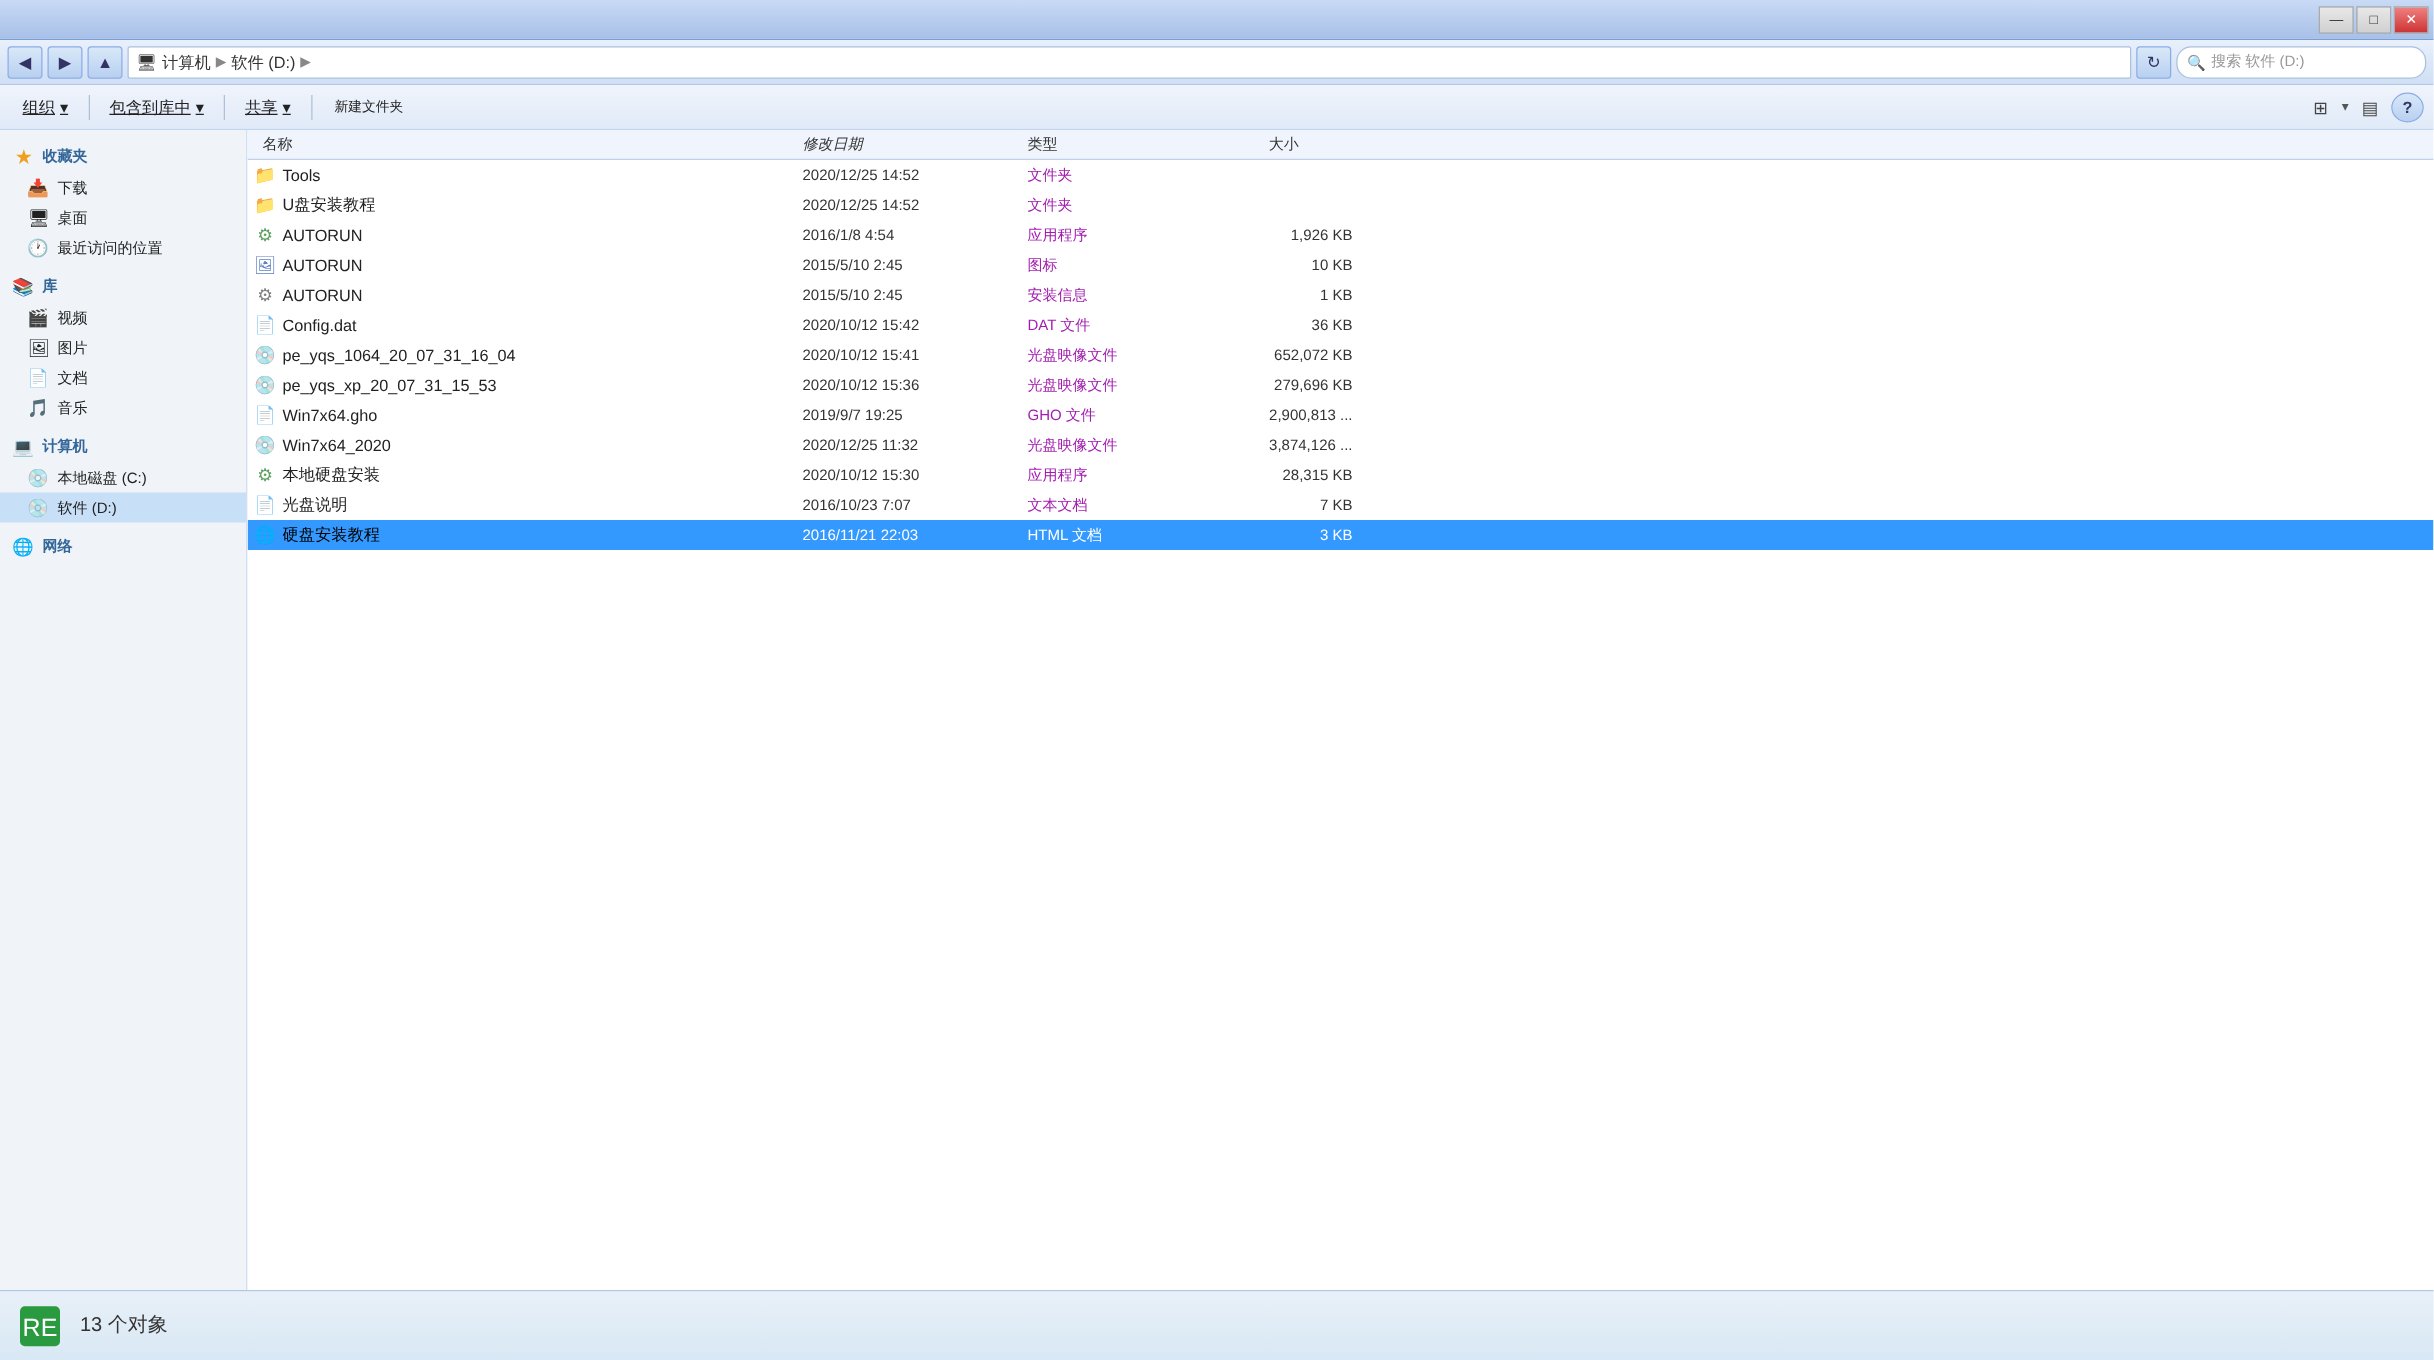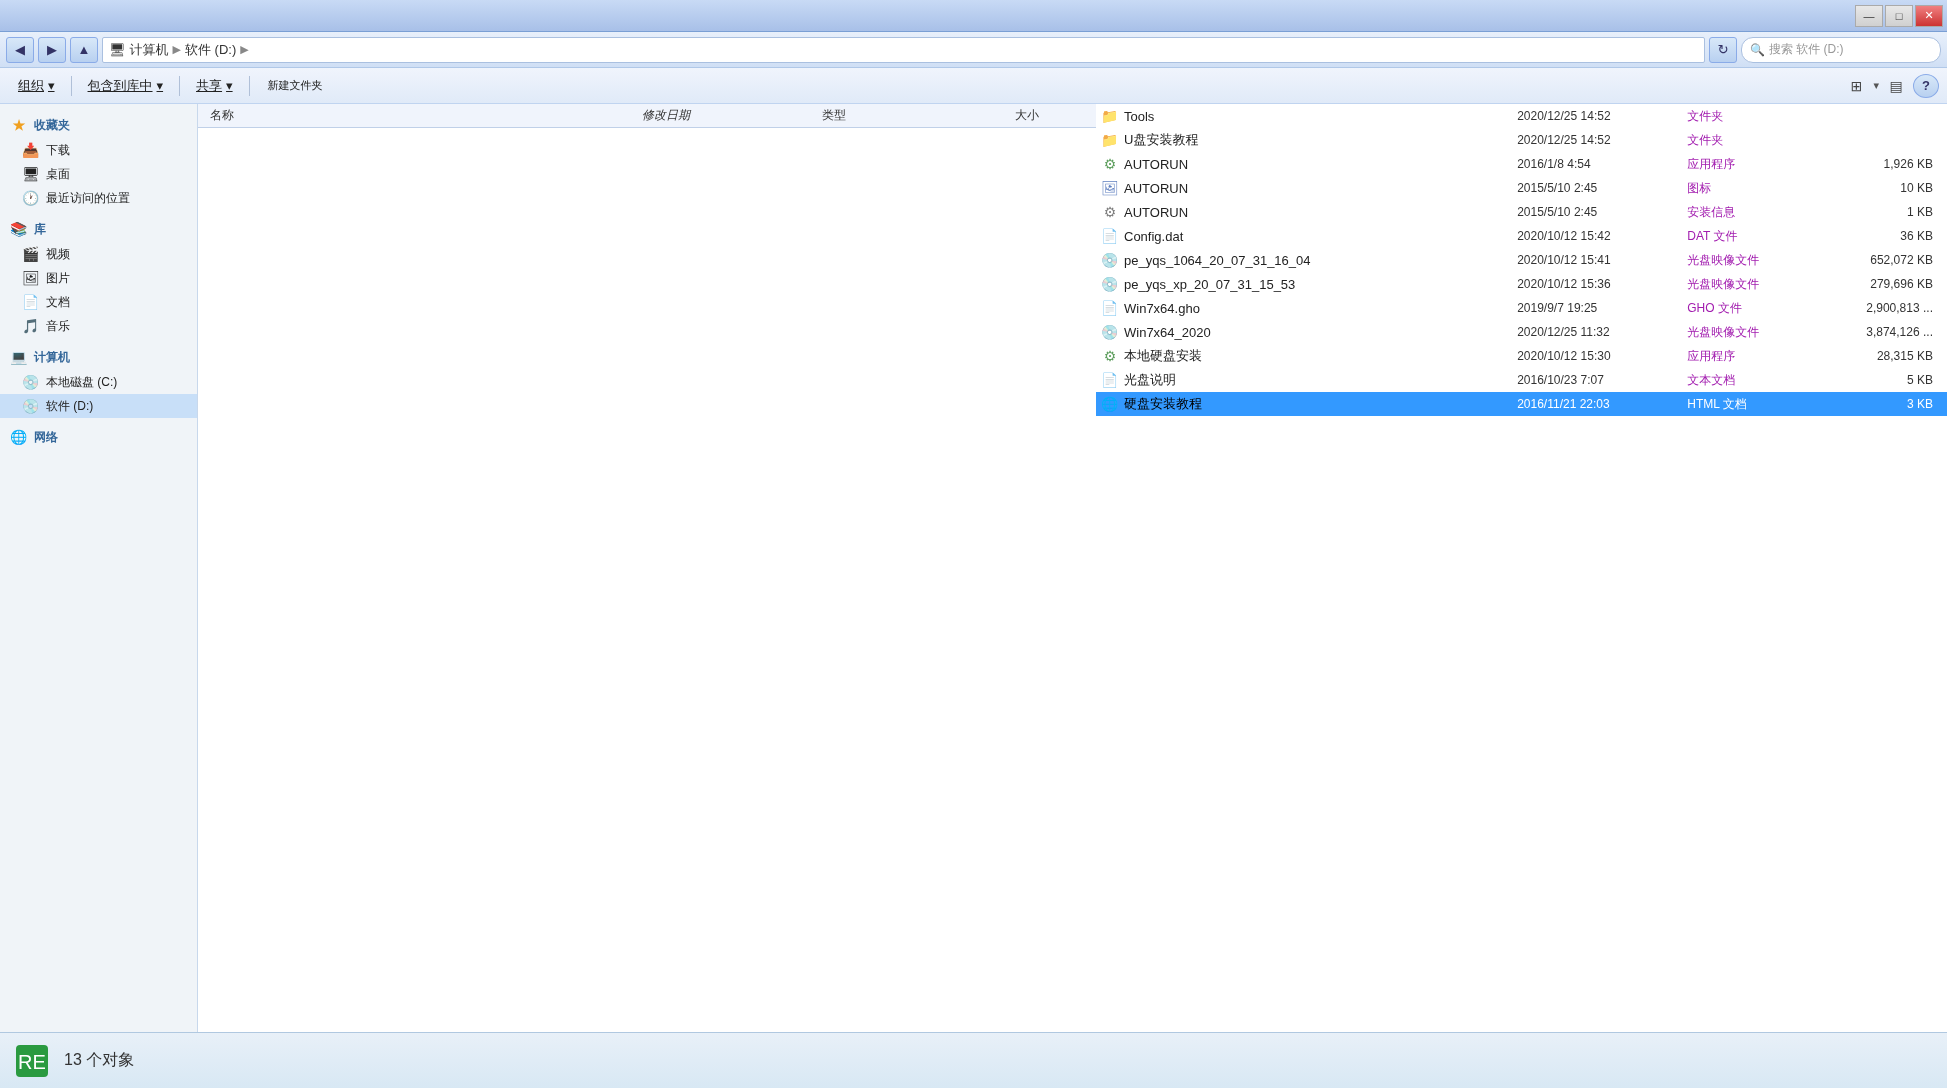--- a/index.html
+++ b/index.html
@@ -223,21 +223,21 @@
     
     .icon-star { color: #f0a020; }
     .icon-library { color: #6090c8; }
     .icon-computer { color: #6080a0; }
     .icon-network { color: #7090b0; }
 
     
     .file-area {
       flex: 1;
       display: flex;
-      flex-direction: row;
+      flex-direction: column;
       overflow: hidden;
       background: #fff;
     }
     .file-header {
       display: flex;
       align-items: center;
       background: #f0f4fc;
       border-bottom: 1px solid #c0d0e8;
       height: 24px;
       padding: 0 4px;
@@ -513,21 +513,21 @@
           <div class="file-name">本地硬盘安装</div>
           <div class="file-date">2020/10/12 15:30</div>
           <div class="file-type">应用程序</div>
           <div class="file-size">28,315 KB</div>
         </div>
         <div class="file-row">
           <div class="file-icon" style="color: rgb(102, 102, 102);">📄</div>
           <div class="file-name">光盘说明</div>
           <div class="file-date">2016/10/23 7:07</div>
           <div class="file-type">文本文档</div>
-          <div class="file-size">5 KB</div>
+          <div class="file-size">7 KB</div>
         </div>
         <div class="file-row selected">
           <div class="file-icon" style="color: rgb(224, 96, 32);">🌐</div>
           <div class="file-name" style="color: #000000;">硬盘安装教程</div>
           <div class="file-date">2016/11/21 22:03</div>
           <div class="file-type">HTML 文档</div>
           <div class="file-size">3 KB</div>
         </div>
       </div>
   </div>

